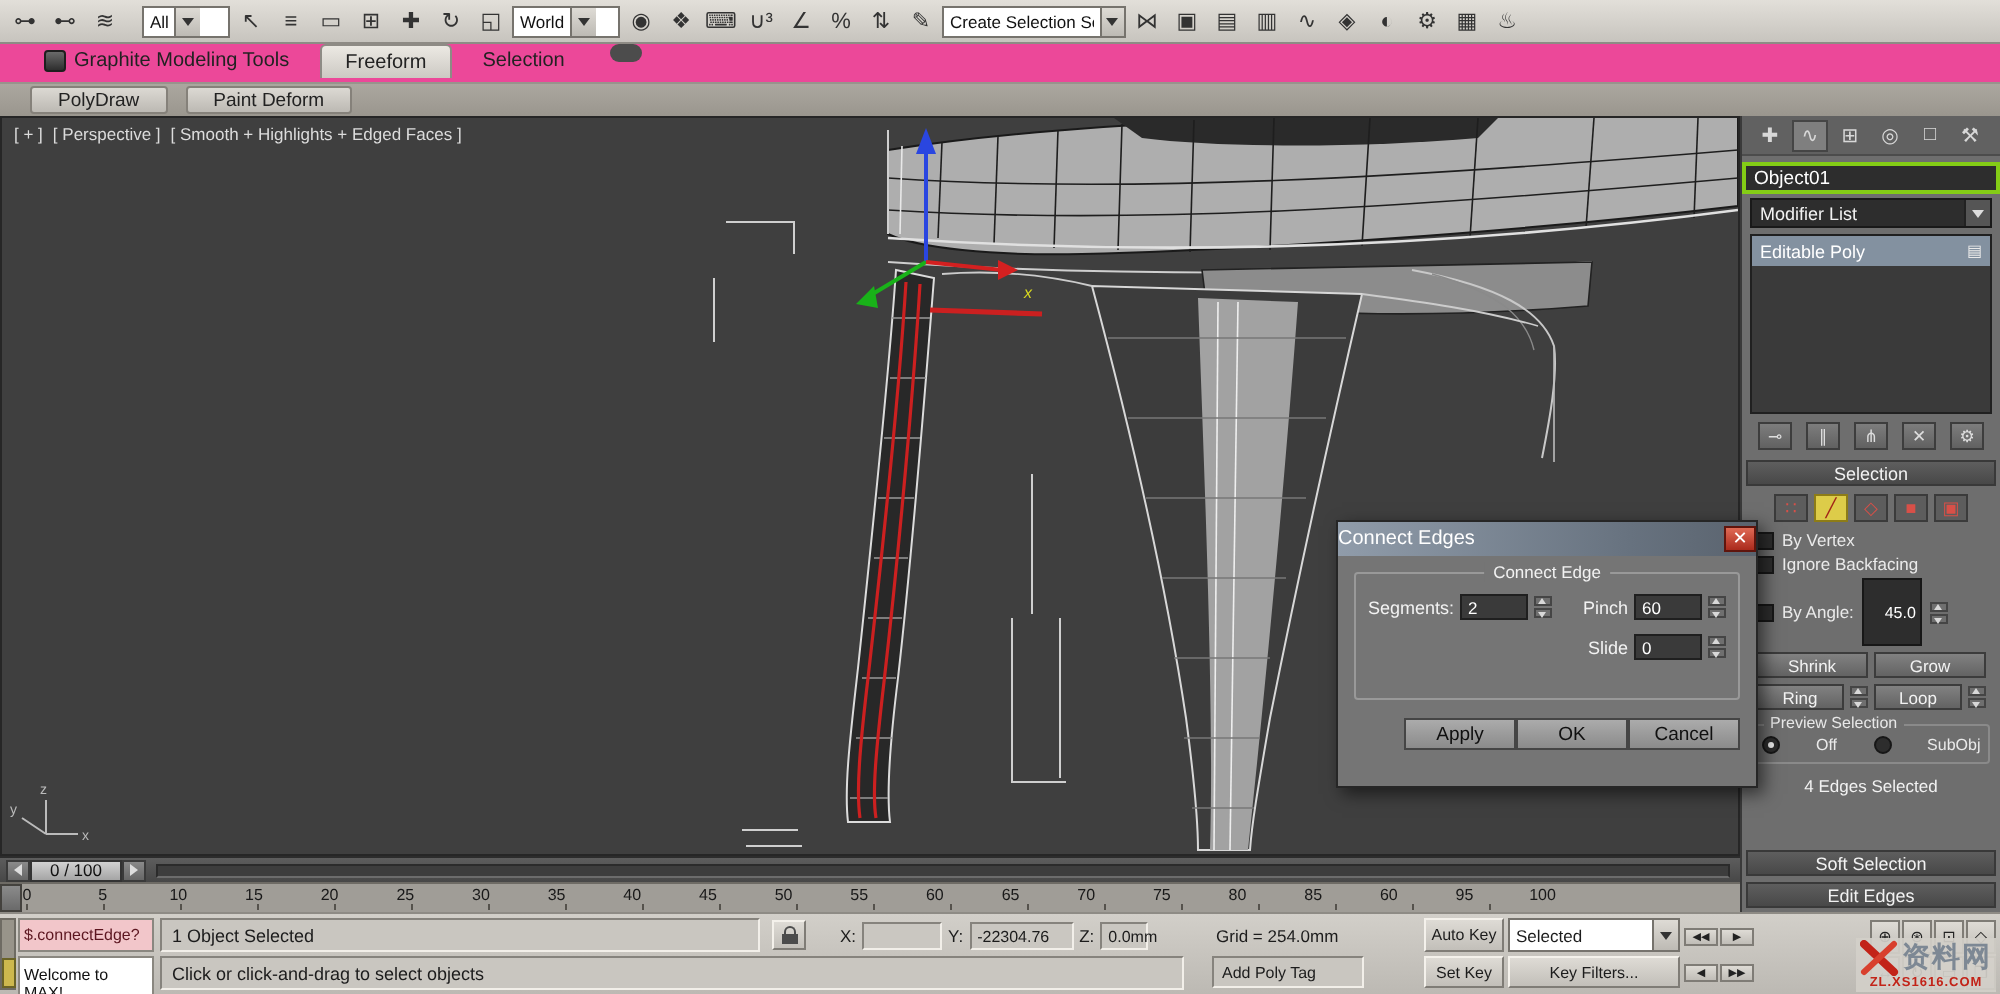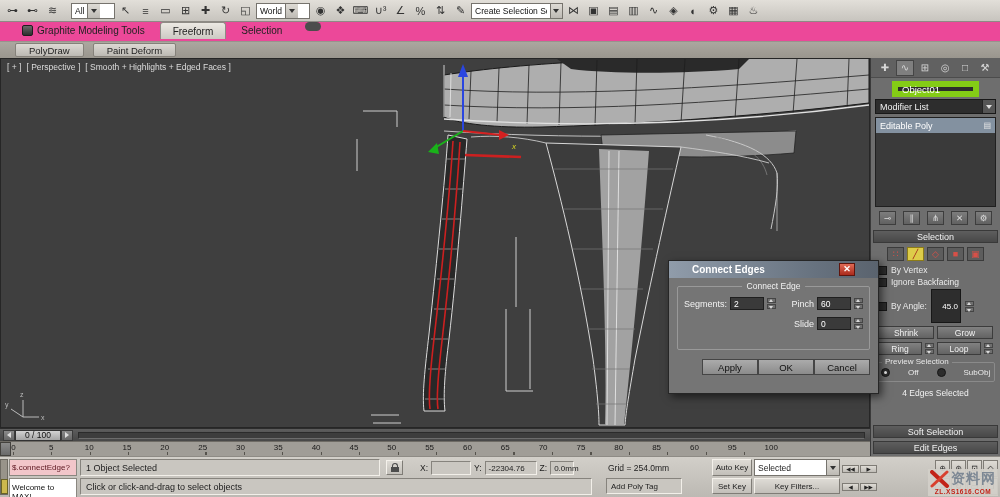--- a/index.html
+++ b/index.html
@@ -36,21 +36,21 @@
 .timeline-ruler{height:15px;background:#a09d97;border-top:1px solid #6e6b65;position:relative;font-size:8px;color:#191919}
 .ruler-ticks{position:absolute;left:8px;top:1px;width:770px;display:flex;justify-content:space-between}
 .tick{min-width:11px;text-align:center}
 .timeline-ruler::after{content:"";position:absolute;left:13px;bottom:1px;width:770px;height:3px;background:repeating-linear-gradient(90deg,#55524c 0 1px,transparent 1px 38.5px)}
 .mini-curve-btn{position:absolute;left:0;top:0;width:11px;height:14px;background:linear-gradient(#8b8b8b,#6a6a6a);border:1px solid #44423e}
 
 .cmd-panel{width:130px;background:#6e6e6e;border-left:1px solid #3a3a3a;font-size:9.5px;color:#eaeaea;display:flex;flex-direction:column;position:relative}
 .panel-tabs{display:flex;height:20px;align-items:center;gap:2px;padding:0 5px;background:#616161;border-bottom:1px solid #4c4c4c}
 .ptab{width:18px;height:16px;display:flex;align-items:center;justify-content:center;font-size:10px;color:#d8d8d8}
 .ptab.active{background:#7f7f7f;border:1px solid #454545}
-.obj-name{margin:3px 21px 1px;height:16px;background:#2d2d2d;border:6px solid #84cc16;color:#fff;display:flex;align-items:center;padding:0 4px;font-size:9.5px}
+.obj-name{margin:3px 0 1px;height:16px;background:#2d2d2d;border:2px solid #84cc16;color:#fff;display:flex;align-items:center;padding:0 4px;font-size:9.5px}
 .mod-list{margin:1px 4px;height:15px;background:#2d2d2d;border:1px solid #191919;display:flex;align-items:center;padding-left:4px;font-size:9px;color:#f2f2f2}
 .mod-list .dd2{margin-left:auto;width:13px;height:100%;background:#555;border-left:1px solid #222;display:flex;align-items:center;justify-content:center}
 .dd2::after{content:"";border-left:3px solid transparent;border-right:3px solid transparent;border-top:4px solid #ddd}
 .stack{margin:2px 4px;height:90px;background:#3a3a3a;border:1px solid #202020}
 .stack-row{height:15px;background:#8391a0;color:#fff;display:flex;align-items:center;gap:4px;padding:0 4px;font-size:9px}
 .stack-row .it{margin-left:auto;font-size:8px;color:#e8e8e8}
 .stack-tools{display:flex;justify-content:space-between;padding:2px 8px}
 .st-btn{width:17px;height:14px;background:linear-gradient(#7d7d7d,#616161);border:1px solid #3d3d3d;color:#ddd;font-size:8.5px;display:flex;align-items:center;justify-content:center}
 .rollout{height:13px;margin:3px 2px 0;background:linear-gradient(#5e5e5e,#484848);border:1px solid #393939;color:#f2f2f2;font-size:9px;display:flex;align-items:center;justify-content:center}
 .subobj{display:flex;gap:3px;justify-content:center;padding:4px 0 2px}
@@ -67,21 +67,21 @@
 .pbtn{flex:1;height:13px;background:linear-gradient(#818181,#636363);border:1px solid #3c3c3c;color:#f2f2f2;font-size:8.5px;display:flex;align-items:center;justify-content:center}
 .preview-group{margin:7px 5px 0;border:1px solid #8a8a8a;border-radius:2px;padding:5px 4px 4px;position:relative}
 .preview-label{position:absolute;top:-6px;left:5px;background:#6e6e6e;padding:0 3px;font-size:8px;color:#e8e8e8}
 .radio-row{display:flex;align-items:center;gap:18px;font-size:8px}
 .radio{width:9px;height:9px;border-radius:50%;background:#2d2d2d;border:1px solid #171717;position:relative;flex:0 0 auto}
 .radio.sel::after{content:"";position:absolute;inset:2px;background:#ececec;border-radius:50%}
 .edge-count{text-align:center;font-size:8.5px;padding-top:6px;color:#f2f2f2}
 .panel-spacer{flex:1}
 
 .dialog{position:absolute;left:668px;top:260px;width:211px;height:134px;background:#757575;border:1px solid #262626;box-shadow:3px 3px 8px rgba(0,0,0,.55);z-index:40;font-size:9.5px;color:#f2f2f2}
-.dlg-title{height:17px;background:linear-gradient(90deg,#909caa,#67727f 70%,#5a636e);display:flex;align-items:center;padding:0 23px;font-weight:bold;font-size:10px;color:#fff}
+.dlg-title{height:17px;background:linear-gradient(90deg,#909caa,#67727f 70%,#5a636e);display:flex;align-items:center;padding:0 0;font-weight:normal;font-size:10px;color:#fff}
 .dlg-close{margin-left:auto;width:16px;height:13px;background:linear-gradient(#e06a55,#aa2a1c);border:1px solid #5f150d;color:#fff;font-size:9px;line-height:9px;display:flex;align-items:center;justify-content:center}
 .dlg-group{margin:8px 8px 0;border:1px solid #999;border-radius:2px;height:64px;position:relative;padding:10px 4px 2px}
 .dlg-group-label{position:absolute;top:-6px;left:50%;transform:translateX(-50%);background:#757575;padding:0 5px;font-size:8.5px}
 .dlg-grid{display:flex;justify-content:space-between;padding:0 2px}
 .dlg-row{display:flex;align-items:center;gap:3px;margin-bottom:7px;font-size:9px}
 .dlg-row .lbl-r{width:27px;text-align:right}
 .dlg-field{width:34px;height:13px;background:#3a3a3a;border:1px solid #1f1f1f;color:#fff;font-size:8.5px;display:flex;align-items:center;padding:0 3px}
 .dlg-buttons{display:flex;justify-content:flex-end;padding:9px 8px 0}
 .dlg-btn{width:56px;height:16px;background:linear-gradient(#ababab,#8b8b8b);border:1px solid #454545;color:#101010;font-size:9.5px;display:flex;align-items:center;justify-content:center}
 

